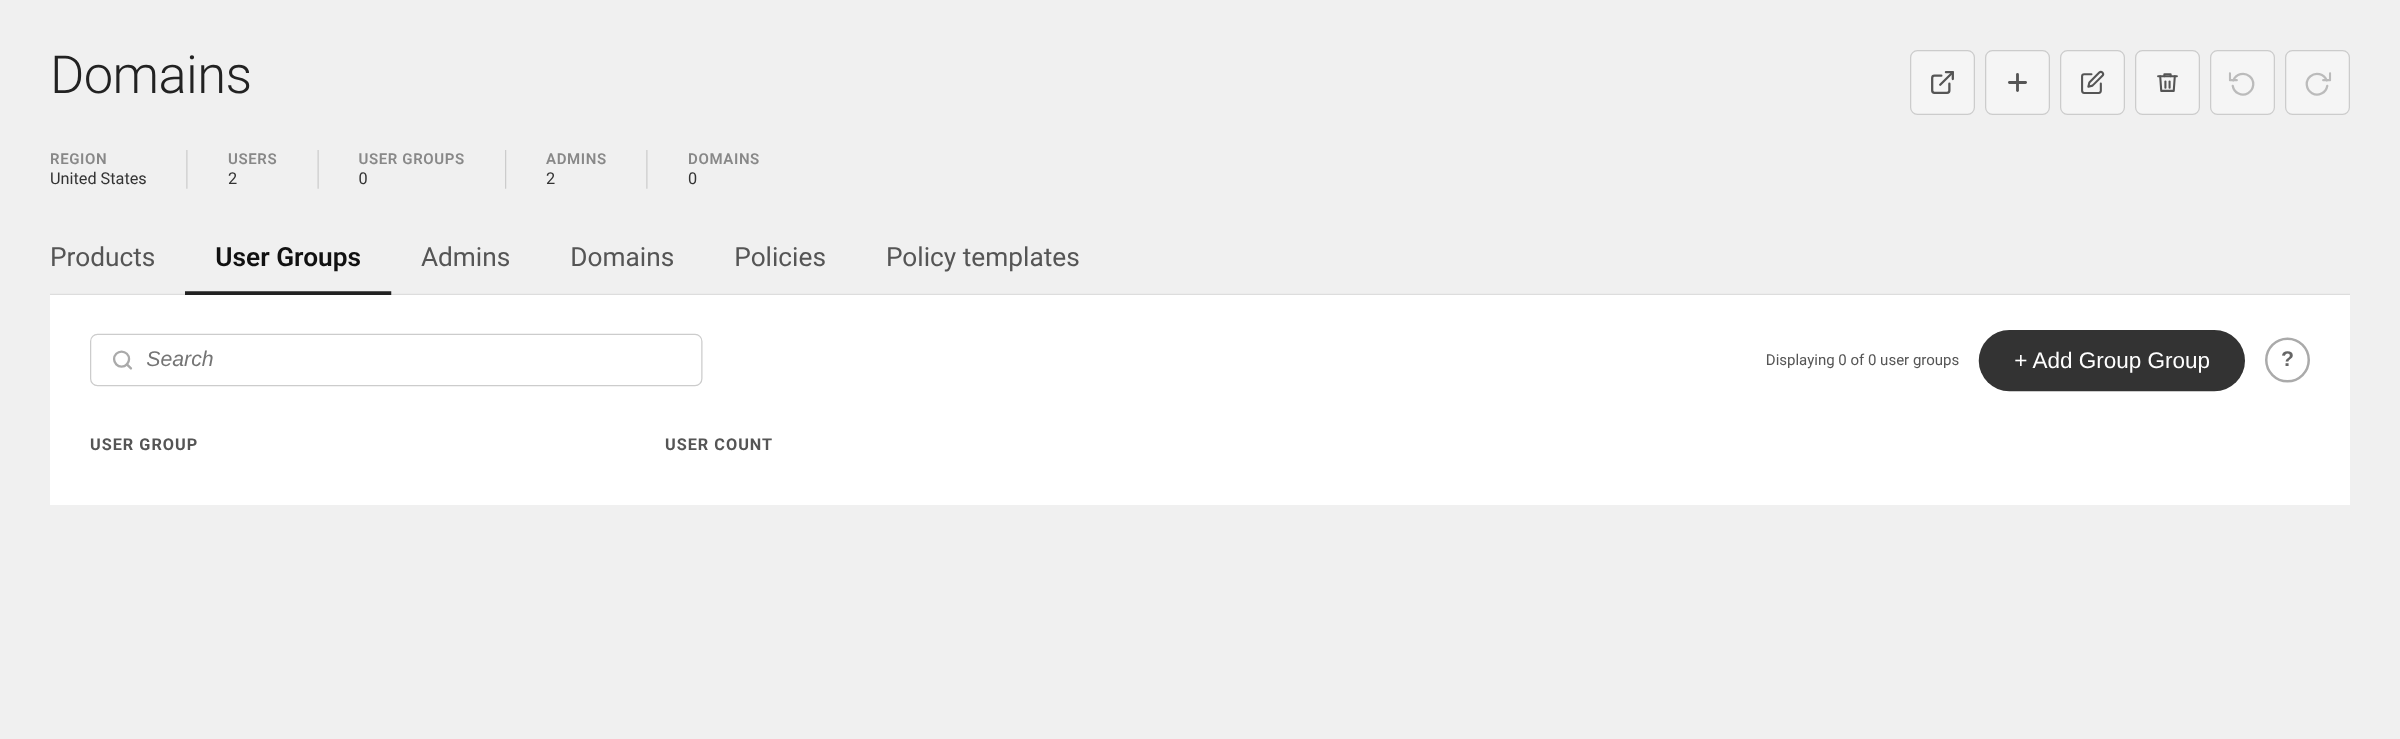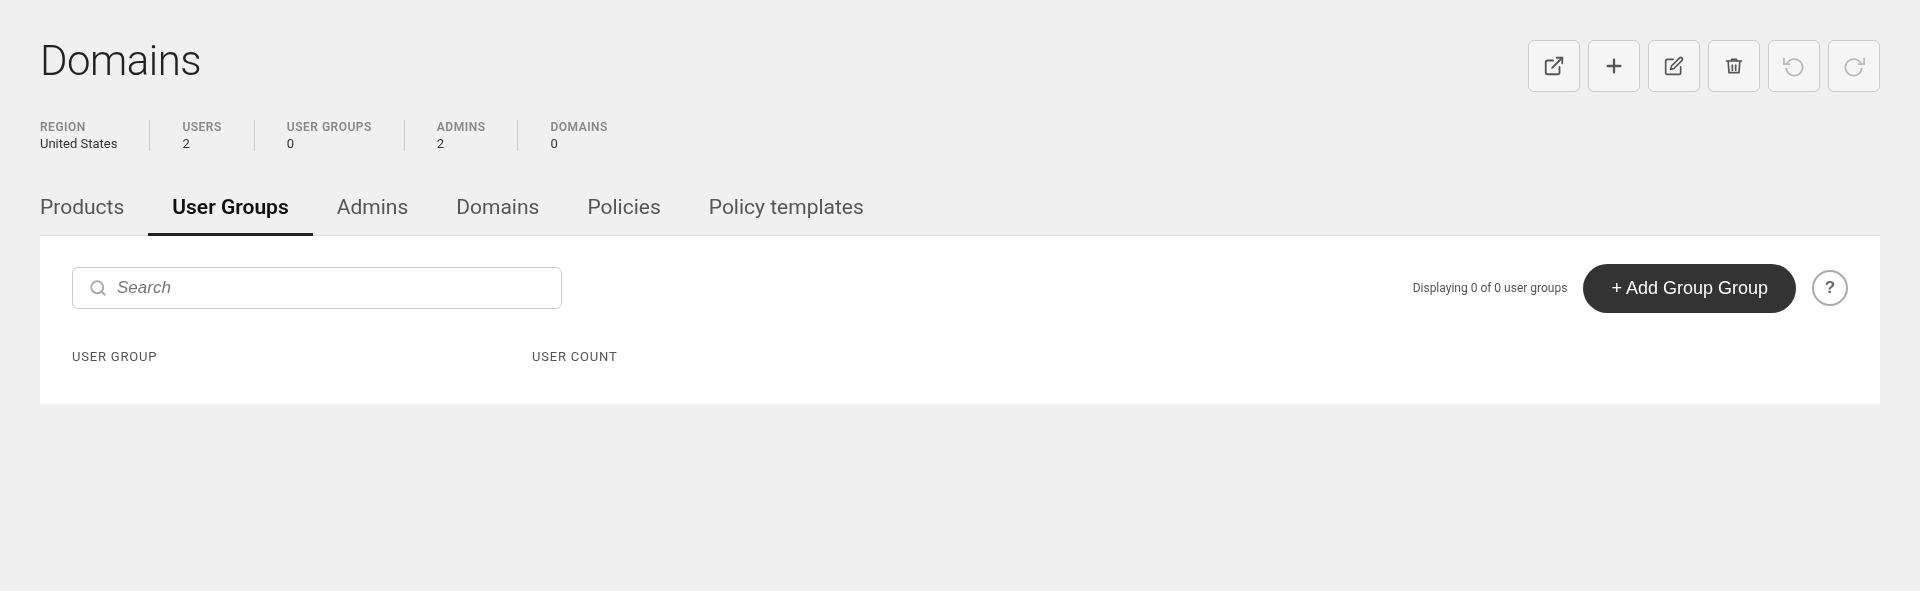--- a/index.html
+++ b/index.html
@@ -213,21 +213,21 @@
 
     
     .table-headers {
       display: flex;
       padding: 8px 0;
       border-bottom: none;
     }
 
     .col-header {
       font-size: 13px;
-      font-weight: 400;
+      font-weight: 700;
       color: #555;
       text-transform: uppercase;
       letter-spacing: 0.8px;
     }
 
     .col-user-group {
       flex: 0 0 460px;
     }
 
     .col-profiles {

